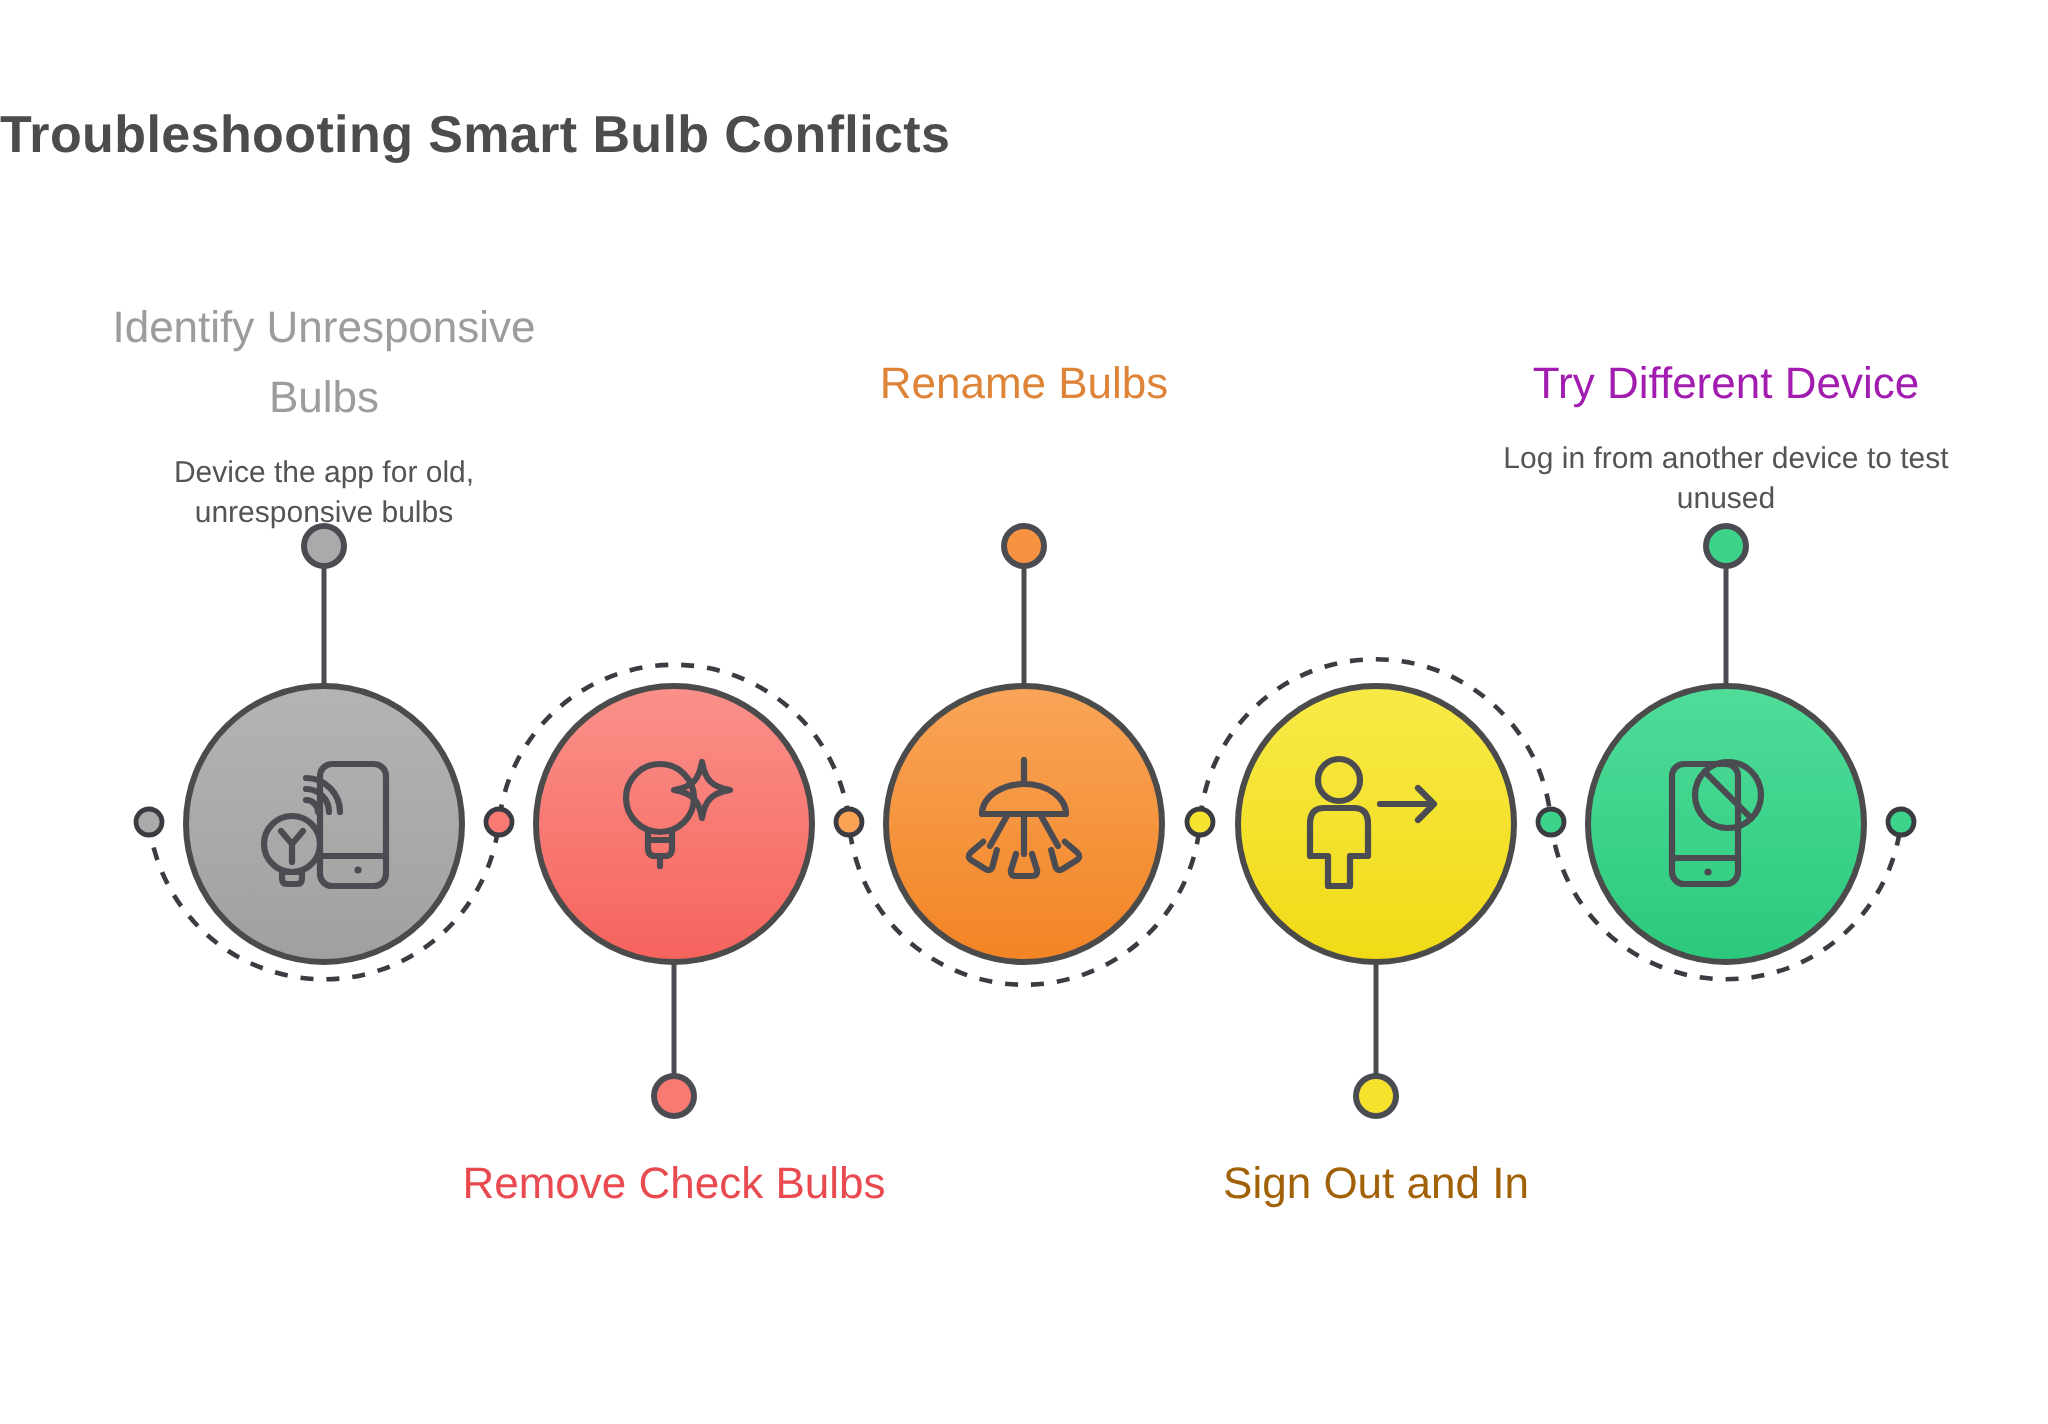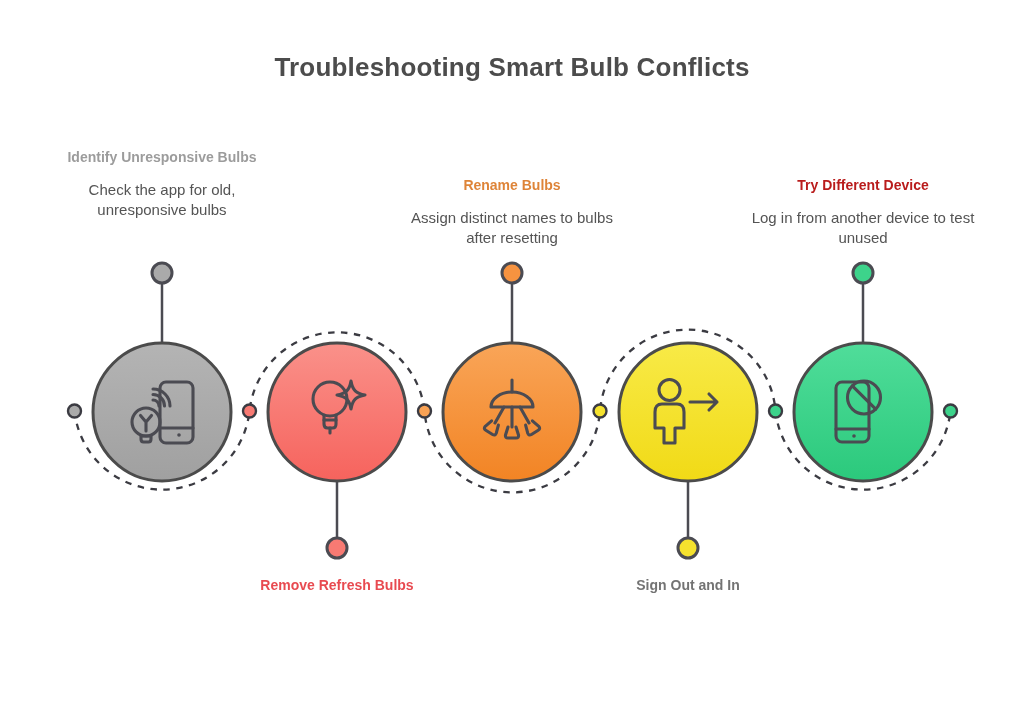--- a/index.html
+++ b/index.html
@@ -4,42 +4,42 @@
 <style>
   html,body{margin:0;padding:0;}
   body{
     width:1024px;height:712px;background:#ffffff;overflow:hidden;
     font-family:"Liberation Sans", sans-serif;
     position:relative;
   }
   .canvas{position:absolute;inset:0;width:1024px;height:712px;}
   .main-title{
     position:absolute;top:52px;left:0;width:100%;margin:0;
-    text-align:center;font-size:26px;font-weight:bold;color:#4c4c4c;
+    font-size:26px;font-weight:bold;color:#4c4c4c;
     letter-spacing:0.2px;
   }
   .diagram{position:absolute;top:0;left:0;width:1024px;height:712px;}
 
   
   .dash{fill:none;stroke:#3b3b42;stroke-width:2.3;stroke-dasharray:6.5 6.5;}
   .dot-sm{stroke:#3b3b42;stroke-width:2.4;}
   .stem{stroke:#4b4b52;stroke-width:2.5;}
   .dot-lg{stroke:#4b4b52;stroke-width:3;}
   .big{stroke:#4b4b4b;stroke-width:3;}
 
   
   .icon path,.icon rect,.icon circle{
     stroke:#4b4b52;stroke-width:3.1;fill:none;
     stroke-linecap:round;stroke-linejoin:round;
   }
   .icon .fdot{fill:#4b4b52;stroke:none;}
 
   
   .step-text{position:absolute;width:228px;text-align:center;}
-  .step-title{font-size:14px;font-weight:bold;line-height:23px;}
+  .step-title{font-size:22px;font-weight:normal;line-height:35px;}
   .step-desc{font-size:15px;color:#545454;line-height:20px;margin-top:11px;}
   .pos-1{left:48px;top:146px;}
   .pos-3{left:398px;top:174px;}
   .pos-5{left:749px;top:174px;}
   .pos-2{left:223px;top:574px;}
   .pos-4{left:574px;top:574px;}
 </style>
 </head>
 <body>
 
@@ -152,30 +152,29 @@
       <rect x="-27" y="-30" width="33" height="60" rx="6"></rect>
       <path d="M -27 17 L 6 17"></path>
       <circle class="fdot" cx="-9" cy="24" r="1.8"></circle>
       <circle cx="1" cy="-14.5" r="16.5" fill="url(#g4)"></circle>
       <path d="M -10.7 -26.2 L 12.7 -2.8"></path>
     </g>
   </svg>
 
   <div class="step-text pos-1">
     <div class="step-title" style="color: rgb(156, 156, 156);">Identify Unresponsive Bulbs</div>
-    <div class="step-desc">Check the app for old, unresponsive bulbs</div>
+    <div class="step-desc">Device the app for old, unresponsive bulbs</div>
   </div>
   <div class="step-text pos-3">
     <div class="step-title" style="color: rgb(222, 132, 56);">Rename Bulbs</div>
-    <div class="step-desc">Assign distinct names to bulbs after resetting</div>
   </div>
   <div class="step-text pos-5">
-    <div class="step-title" style="color: #b91c1c;">Try Different Device</div>
+    <div class="step-title" style="color: #a21caf;">Try Different Device</div>
     <div class="step-desc">Log in from another device to test unused</div>
   </div>
   <div class="step-text pos-2">
-    <div class="step-title" style="color: rgb(232, 74, 80);">Remove Refresh Bulbs</div>
+    <div class="step-title" style="color: rgb(232, 74, 80);">Remove Check Bulbs</div>
   </div>
   <div class="step-text pos-4">
-    <div class="step-title" style="color: #737373;">Sign Out and In</div>
+    <div class="step-title" style="color: #a16207;">Sign Out and In</div>
   </div>
 
 </div>
 
 </body></html>

